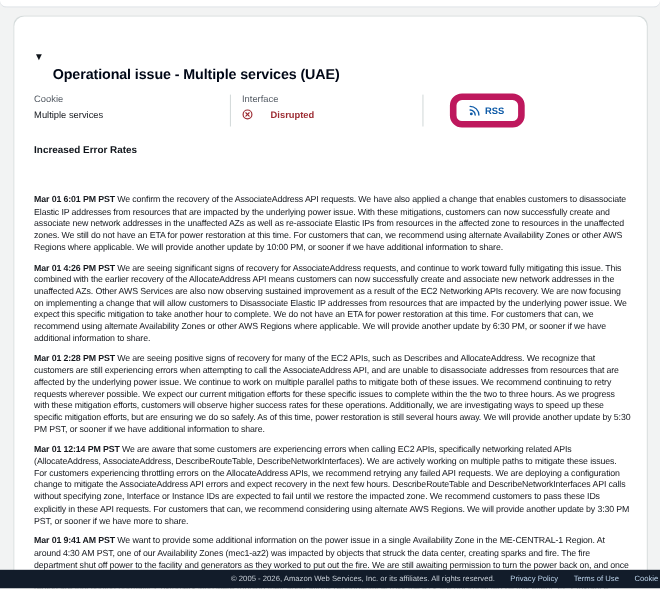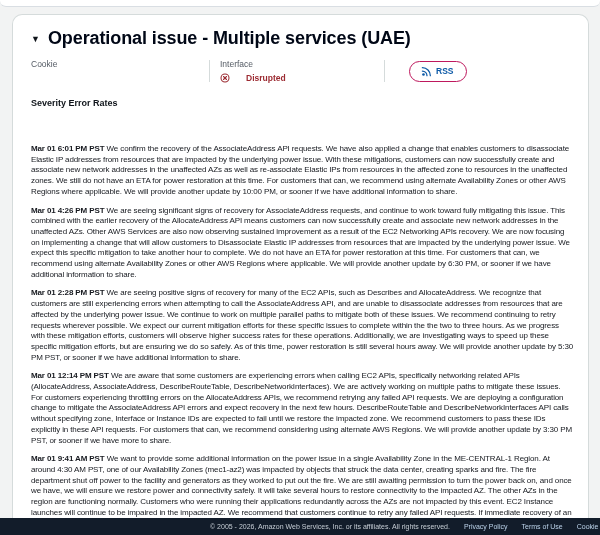--- a/index.html
+++ b/index.html
@@ -28,43 +28,44 @@
   }
   .title-row {
     display: flex; align-items: center; gap: 8px;
     cursor: pointer;
   }
   .caret {
     font-size: 9px; color: #0f141a; line-height: 1;
     transform: translateY(0.5px);
   }
   .event-title {
-    font-size: 18px; font-weight: bold; color: #000716;
+    font-size: 13px; font-weight: bold; color: #000716;
     letter-spacing: -0.1px;
+    margin-top: 32px;
   }
   .meta-row {
     display: flex; align-items: stretch;
     margin-top: 10px;
     font-size: 8.5px;
   }
   .meta-col { display: flex; flex-direction: column; gap: 4px; }
   .meta-col.col-service { width: 178px; }
   .meta-col.col-severity { width: 174px; padding-left: 10px; }
   .meta-divider { border-left: 1px solid #d5dbdb; margin: 1px 0; }
   .meta-label { color: #545b64; }
   .meta-value { color: #16191f; }
   .severity-value {
     display: flex; align-items: center; gap: 16px;
     font-weight: bold;
     text-align: center;
   }
   .rss-area { display: flex; align-items: center; padding-left: 24px; }
   .rss-button {
     display: inline-flex; align-items: center; gap: 4px;
-    border: 1px solid #be185d;
+    border: 6px solid #be185d;
     border-radius: 11px;
     background: #ffffff;
     padding: 4px 13px 4px 11px;
     font-size: 8.5px; font-weight: bold;
     cursor: pointer;
     font-family: "Liberation Sans", sans-serif;
   }
   .section-heading {
     margin-top: 15px;
     font-size: 9px; font-weight: bold; color: #0f141a;
@@ -106,20 +107,21 @@
 <div class="card">
 
   <div class="title-row">
     <span class="caret">▼</span>
     <span class="event-title">Operational issue - Multiple services (UAE)</span>
   </div>
 
   <div class="meta-row">
     <div class="meta-col col-service">
       <span class="meta-label">Cookie</span>
+      <span class="meta-value">Multiple services</span>
     </div>
     <div class="meta-divider"></div>
     <div class="meta-col col-severity">
       <span class="meta-label">Interface</span>
       <span class="meta-value severity-value" style="color:#9c2b32;">
         <svg width="10" height="10" viewBox="0 0 16 16" aria-hidden="true">
           <circle cx="8" cy="8" r="6.4" fill="none" stroke="#9c2b32" stroke-width="1.7"></circle>
           <line x1="5.6" y1="5.6" x2="10.4" y2="10.4" stroke="#9c2b32" stroke-width="1.7" stroke-linecap="round"></line>
           <line x1="10.4" y1="5.6" x2="5.6" y2="10.4" stroke="#9c2b32" stroke-width="1.7" stroke-linecap="round"></line>
         </svg>
@@ -132,21 +134,21 @@
         <svg width="11" height="11" viewBox="0 0 16 16" aria-hidden="true">
           <circle cx="3.6" cy="12.4" r="1.9" fill="#0d5aa7"></circle>
           <path d="M2 7.3 a6.7 6.7 0 0 1 6.7 6.7" fill="none" stroke="#0d5aa7" stroke-width="1.8" stroke-linecap="round"></path>
           <path d="M2 2.4 a11.6 11.6 0 0 1 11.6 11.6" fill="none" stroke="#0d5aa7" stroke-width="1.8" stroke-linecap="round"></path>
         </svg>
         <span>RSS</span>
       </button>
     </div>
   </div>
 
-  <div class="section-heading">Severity Error Rates</div>
+  <div class="section-heading">Increased Error Rates</div>
 
   <div class="updates">
     <p class="update"><b>Mar 01 6:01 PM PST</b> <span>We confirm the recovery of the AssociateAddress API requests. We have also applied a change that enables customers to disassociate Elastic IP addresses from resources that are impacted by the underlying power issue. With these mitigations, customers can now successfully create and associate new network addresses in the unaffected AZs as well as re-associate Elastic IPs from resources in the affected zone to resources in the unaffected zones. We still do not have an ETA for power restoration at this time. For customers that can, we recommend using alternate Availability Zones or other AWS Regions where applicable. We will provide another update by 10:00 PM, or sooner if we have additional information to share.</span></p>
     <p class="update"><b>Mar 01 4:26 PM PST</b> <span>We are seeing significant signs of recovery for AssociateAddress requests, and continue to work toward fully mitigating this issue. This combined with the earlier recovery of the AllocateAddress API means customers can now successfully create and associate new network addresses in the unaffected AZs. Other AWS Services are also now observing sustained improvement as a result of the EC2 Networking APIs recovery. We are now focusing on implementing a change that will allow customers to Disassociate Elastic IP addresses from resources that are impacted by the underlying power issue. We expect this specific mitigation to take another hour to complete. We do not have an ETA for power restoration at this time. For customers that can, we recommend using alternate Availability Zones or other AWS Regions where applicable. We will provide another update by 6:30 PM, or sooner if we have additional information to share.</span></p>
     <p class="update"><b>Mar 01 2:28 PM PST</b> <span>We are seeing positive signs of recovery for many of the EC2 APIs, such as Describes and AllocateAddress. We recognize that customers are still experiencing errors when attempting to call the AssociateAddress API, and are unable to disassociate addresses from resources that are affected by the underlying power issue. We continue to work on multiple parallel paths to mitigate both of these issues. We recommend continuing to retry requests wherever possible. We expect our current mitigation efforts for these specific issues to complete within the the two to three hours. As we progress with these mitigation efforts, customers will observe higher success rates for these operations. Additionally, we are investigating ways to speed up these specific mitigation efforts, but are ensuring we do so safely. As of this time, power restoration is still several hours away. We will provide another update by 5:30 PM PST, or sooner if we have additional information to share.</span></p>
     <p class="update"><b>Mar 01 12:14 PM PST</b> <span>We are aware that some customers are experiencing errors when calling EC2 APIs, specifically networking related APIs (AllocateAddress, AssociateAddress, DescribeRouteTable, DescribeNetworkInterfaces). We are actively working on multiple paths to mitigate these issues. For customers experiencing throttling errors on the AllocateAddress APIs, we recommend retrying any failed API requests. We are deploying a configuration change to mitigate the AssociateAddress API errors and expect recovery in the next few hours. DescribeRouteTable and DescribeNetworkInterfaces API calls without specifying zone, Interface or Instance IDs are expected to fail until we restore the impacted zone. We recommend customers to pass these IDs explicitly in these API requests. For customers that can, we recommend considering using alternate AWS Regions. We will provide another update by 3:30 PM PST, or sooner if we have more to share.</span></p>
     <p class="update"><b>Mar 01 9:41 AM PST</b> <span>We want to provide some additional information on the power issue in a single Availability Zone in the ME-CENTRAL-1 Region. At around 4:30 AM PST, one of our Availability Zones (mec1-az2) was impacted by objects that struck the data center, creating sparks and fire. The fire department shut off power to the facility and generators as they worked to put out the fire. We are still awaiting permission to turn the power back on, and once we have, we will ensure we restore power and connectivity safely. It will take several hours to restore connectivity to the impacted AZ. The other AZs in the region are functioning normally. Customers who were running their applications redundantly across the AZs are not impacted by this event. EC2 Instance launches will continue to be impaired in the impacted AZ. We recommend that customers continue to retry any failed API requests. If immediate recovery of an affected resource (EC2 Instance, EBS Volume, RDS DB Instance, etc.) is required, we recommend restoring from your most recent backup, by launching replacement resources in one of the unaffected zones, or an alternate AWS Region. We will provide an update by 12:30 PM PST, or sooner if we have additional information to share.</span></p>
   </div>
 
 </div>

